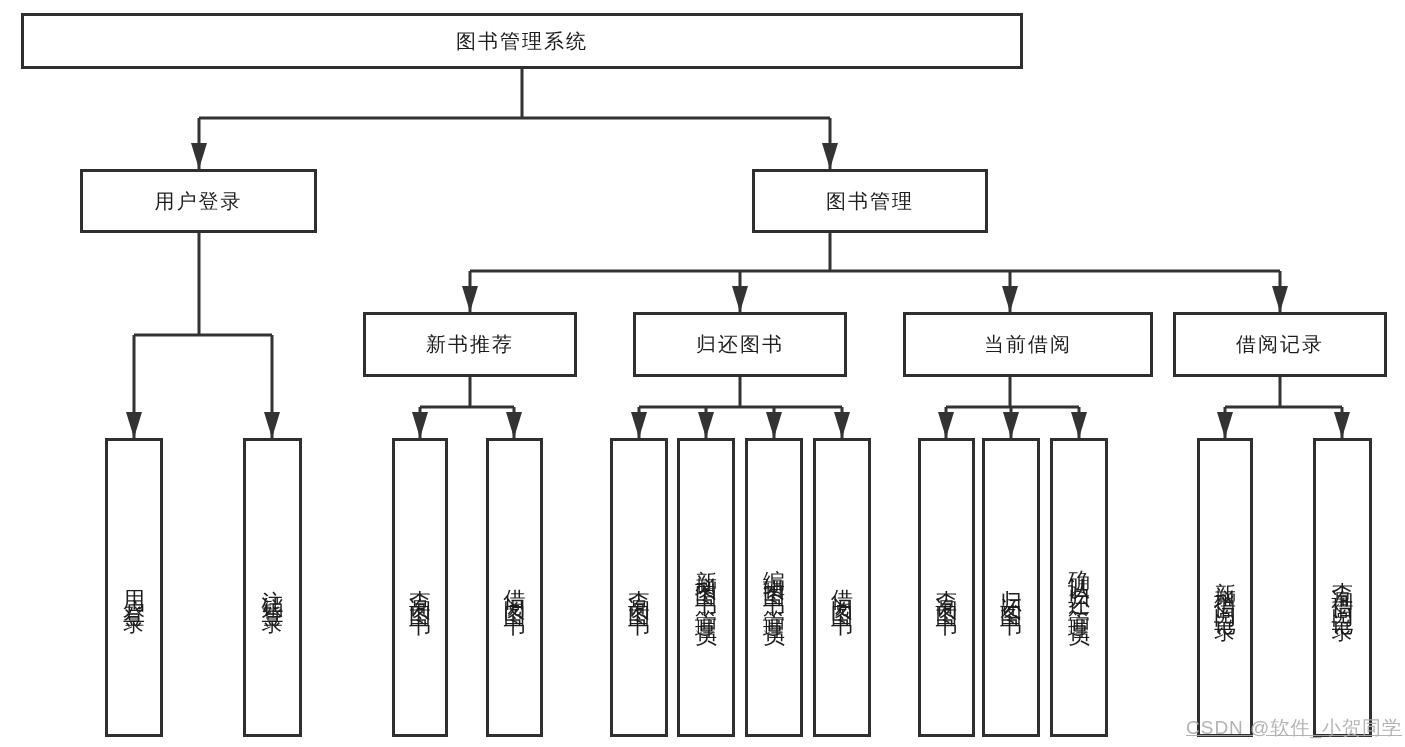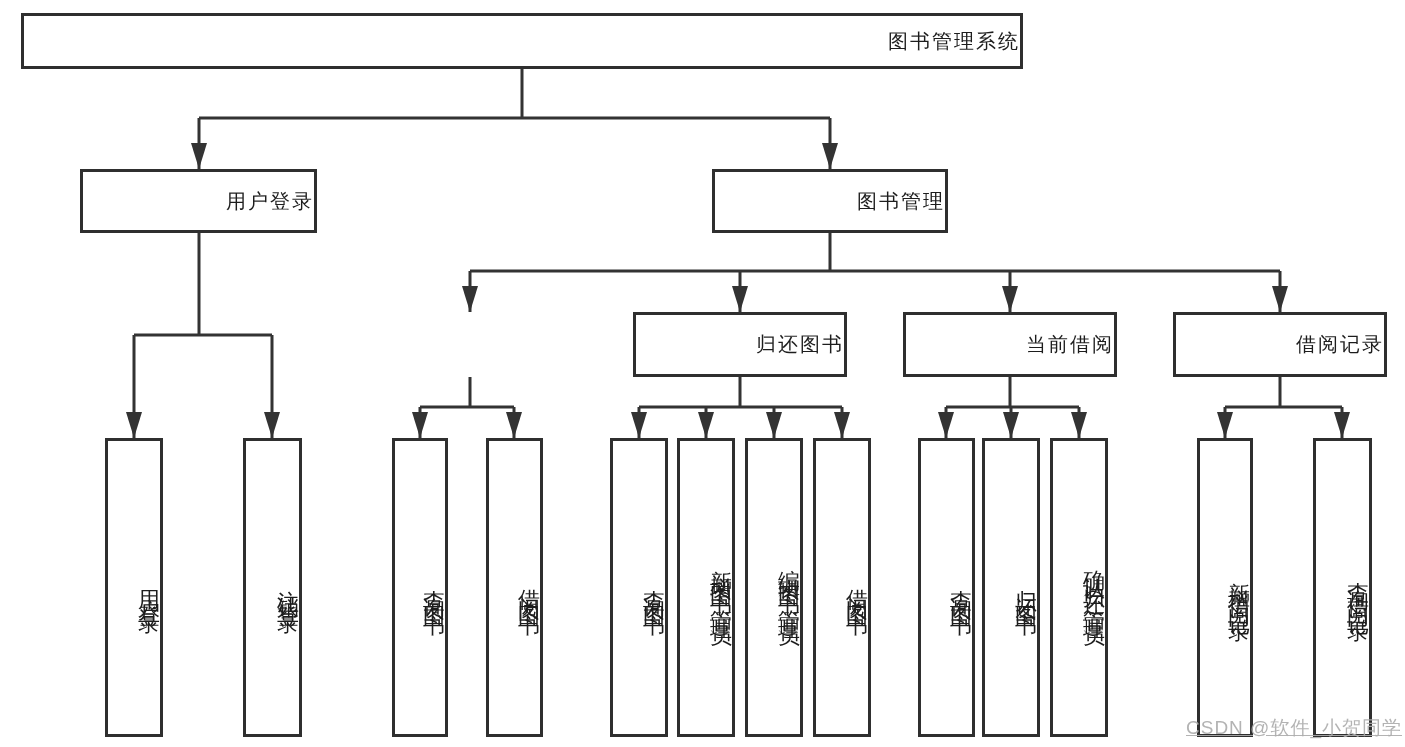--- a/index.html
+++ b/index.html
@@ -13,21 +13,21 @@
   #connectors{
     position:absolute;left:0;top:0;z-index:1;
   }
   .box{
     position:absolute;
     box-sizing:border-box;
     background:#ffffff;
     border:3px solid #2f2f2f;
     display:flex;
     align-items:center;
-    justify-content:flex-end;
+    justify-content:center;
     z-index:2;
   }
   .box .lbl{
     font-size:20px;
     color:#1d1d1d;
     letter-spacing:2px;
     white-space:nowrap;
   }
   .box.v .lbl{
     writing-mode:vertical-rl;
@@ -84,28 +84,31 @@
     </g>
   </svg>
 
   <div class="box h" style="left:21px;top:13px;width:1002px;height:56px">
     <span class="lbl">图书管理系统</span>
   </div>
 
   <div class="box h" style="left:80px;top:169px;width:237px;height:64px">
     <span class="lbl">用户登录</span>
   </div>
-  <div class="box h" style="left:712px;top:169px;width:236px;height:64px">
+  <div class="box h" style="left:752px;top:169px;width:236px;height:64px">
     <span class="lbl">图书管理</span>
   </div>
 
+  <div class="box h" style="left:363px;top:312px;width:214px;height:65px">
+    <span class="lbl">新书推荐</span>
+  </div>
   <div class="box h" style="left:633px;top:312px;width:214px;height:65px">
     <span class="lbl">归还图书</span>
   </div>
-  <div class="box h" style="left:903px;top:312px;width:214px;height:65px">
+  <div class="box h" style="left:903px;top:312px;width:250px;height:65px">
     <span class="lbl">当前借阅</span>
   </div>
   <div class="box h" style="left:1173px;top:312px;width:214px;height:65px">
     <span class="lbl">借阅记录</span>
   </div>
 
   <div class="box v" style="left:105px;top:438px;width:58px;height:299px">
     <span class="lbl">用户登录</span>
   </div>
   <div class="box v" style="left:243px;top:438px;width:59px;height:299px">

